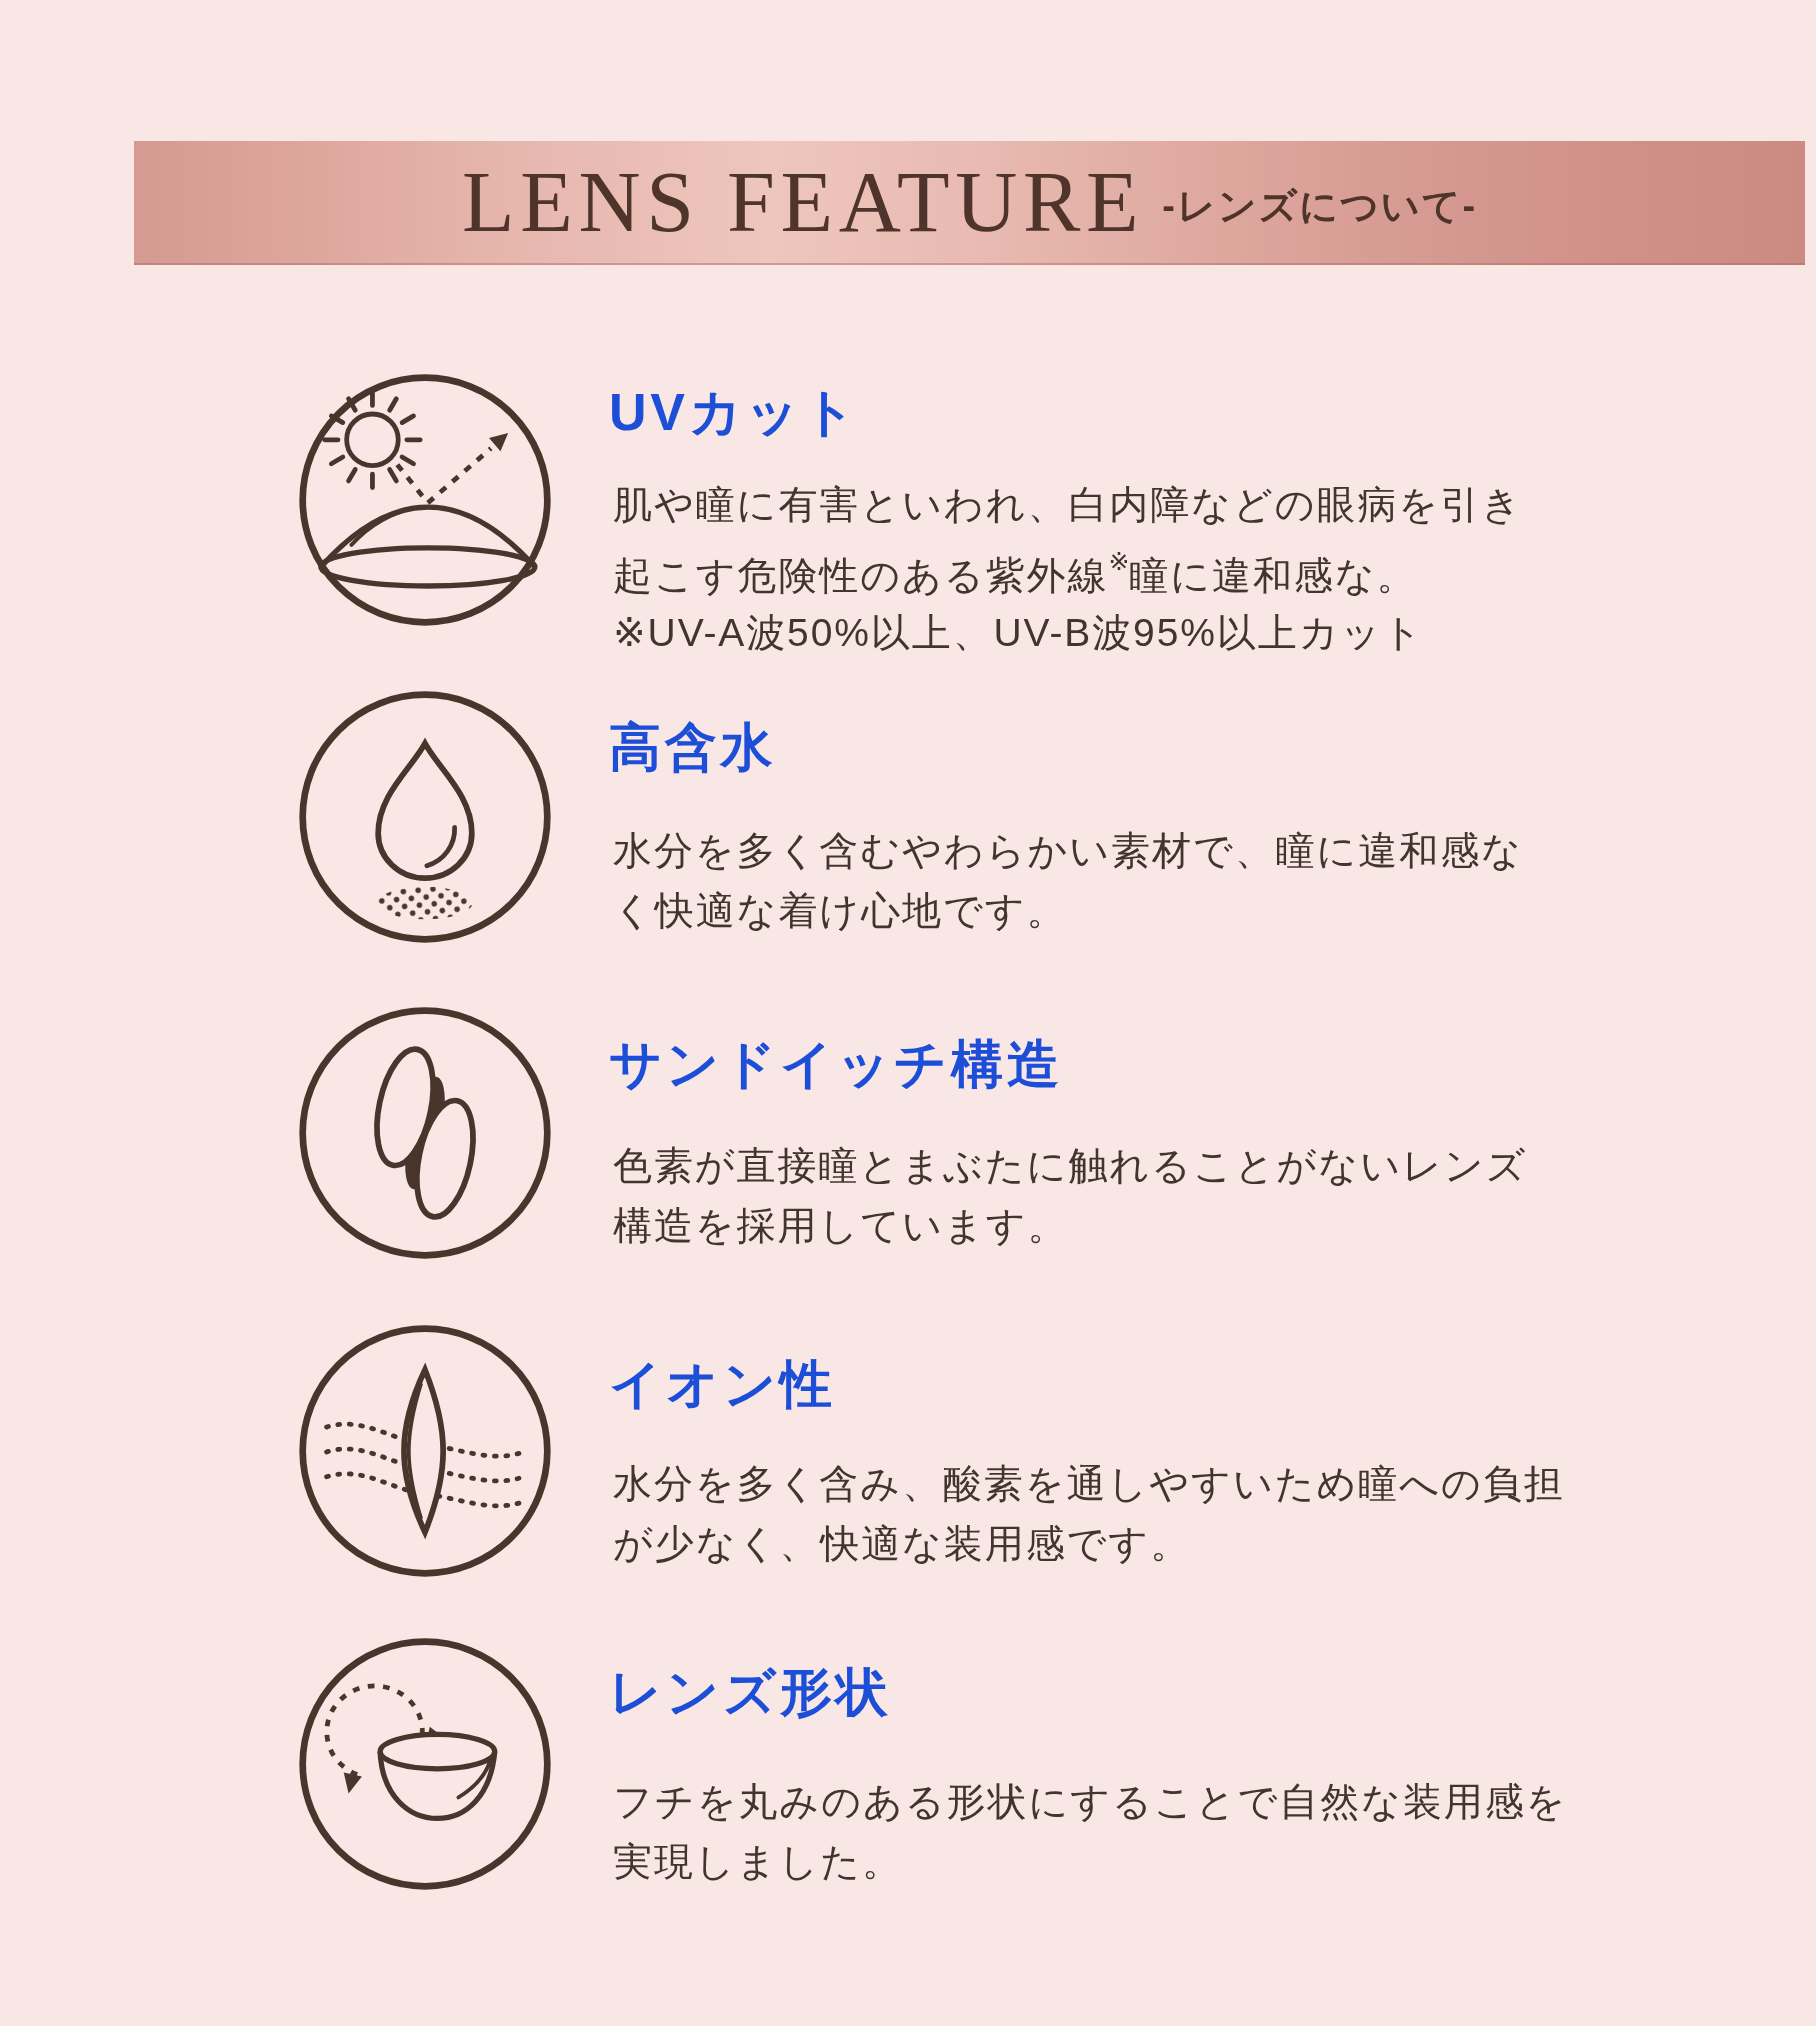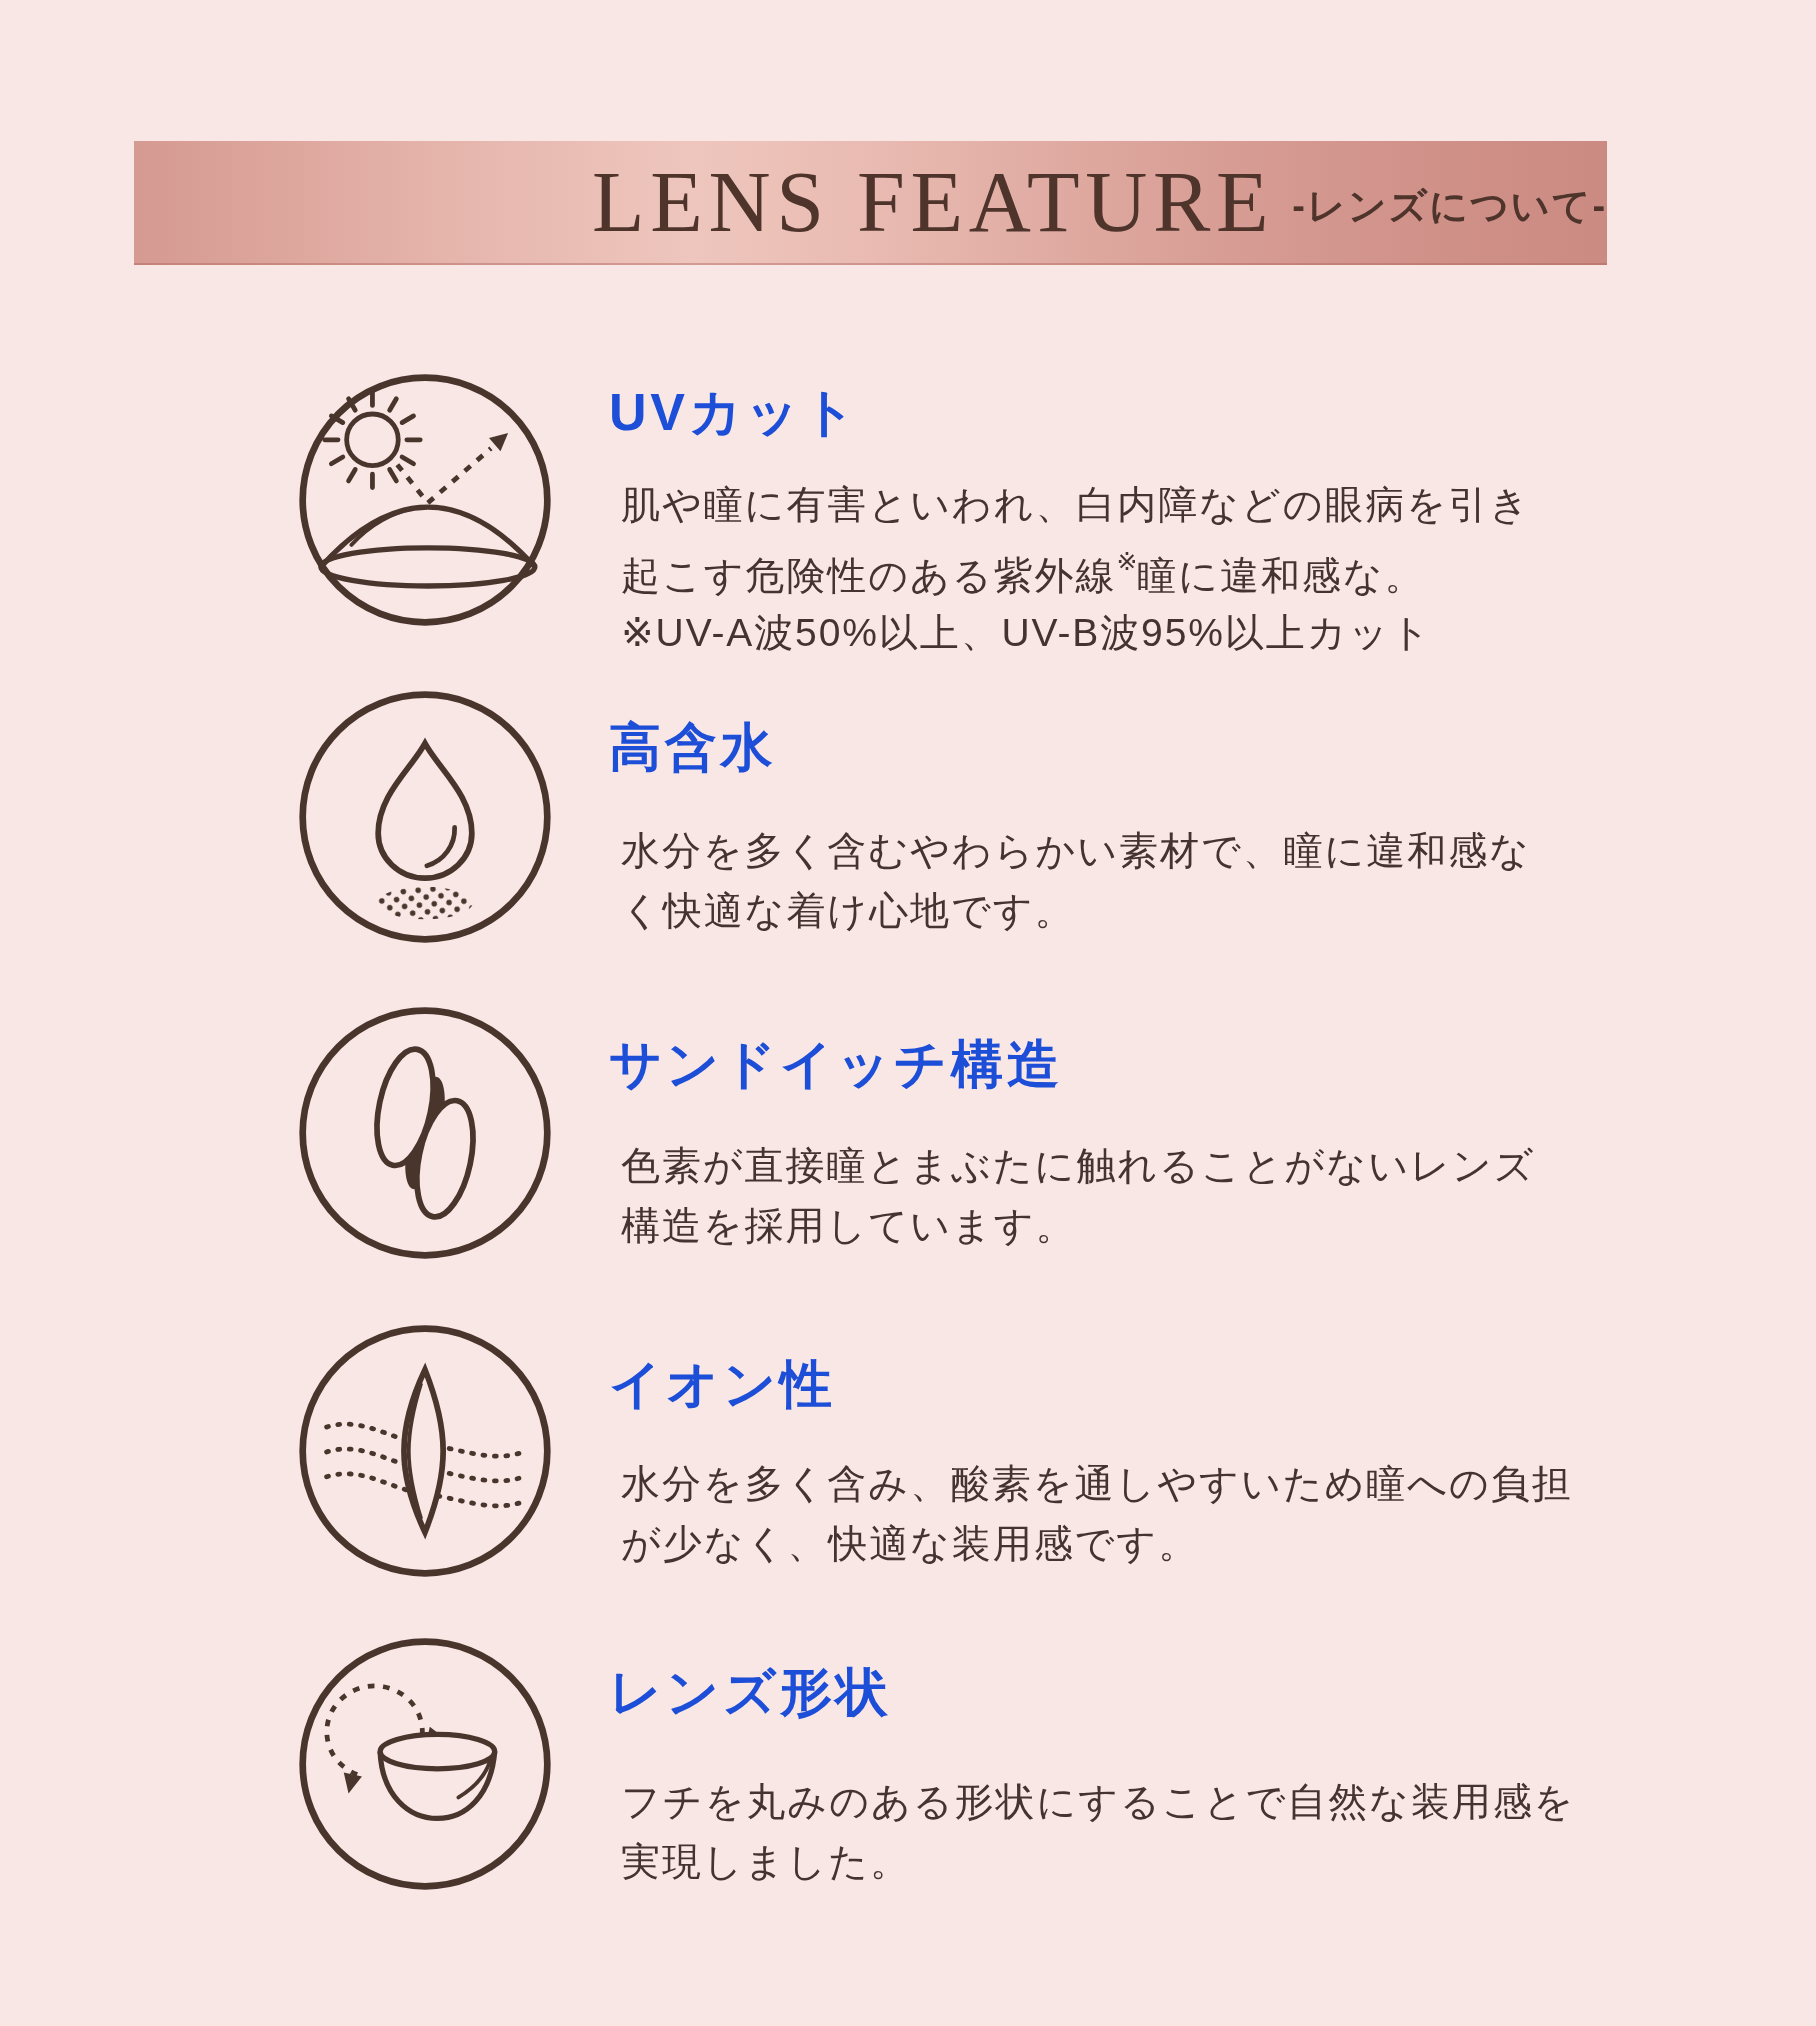--- a/index.html
+++ b/index.html
@@ -6,26 +6,26 @@
   .page{
     position:relative;
     width:1816px;height:2026px;
     background:#f8e7e5;
     overflow:hidden;
     font-family:"Liberation Sans","DejaVu Sans",sans-serif;
     color:#443430;
   }
   
   .banner{
-    position:absolute;left:134px;top:141px;width:1473px;height:122px;
+    position:absolute;left:134px;top:141px;width:1671px;height:122px;
     background:linear-gradient(90deg,
       #d59a92 0%, #dda69d 10%, #e7b8af 24%, #eec6bd 38%,
       #e9bbb2 50%, #dfaaa1 63%, #d69b93 76%, #d09189 88%, #cb8b82 100%);
     border-bottom:2.9px solid rgba(176,103,94,.45);
-    display:flex;align-items:center;justify-content:flex-end;
+    display:flex;align-items:center;justify-content:center;
   }
   .banner-title{
     font-family:"Liberation Serif","DejaVu Serif",serif;
     font-size:86px;line-height:1;letter-spacing:5.7px;
     color:#4e342b;font-weight:400;white-space:nowrap;
   }
   .banner-subtitle{
     font-size:38px;font-weight:700;letter-spacing:1.9px;
     color:#4e342b;margin-left:18px;margin-top:9.6px;white-space:nowrap;
   }
@@ -42,21 +42,21 @@
   #s1 .texts{padding-top:15.3px}
   #s2 .texts{padding-top:32.5px}
   #s3 .texts{padding-top:34px}
   #s4 .texts{padding-top:36px}
   #s5 .texts{padding-top:31px}
   .f-title{
     margin:0;font-size:52px;font-weight:700;letter-spacing:3.8px;
     color:#1d4ed8;line-height:1;white-space:nowrap;
   }
   .f-body{
-    margin:12px;font-size:39px;font-weight:500;letter-spacing:1.9px;
+    margin:4px;font-size:39px;font-weight:500;letter-spacing:1.9px;
     line-height:60px;color:#443430;white-space:nowrap;
   }
   #s1 .f-body{margin-top:38px;line-height:57px;}
   #s2 .f-body{margin-top:48px}
   #s3 .f-body{margin-top:46px}
   #s4 .f-body{margin-top:44px}
   #s5 .f-body{margin-top:54px}
   .ref{font-size:25px;vertical-align:19px;letter-spacing:0;}
 </style>
 </head>

